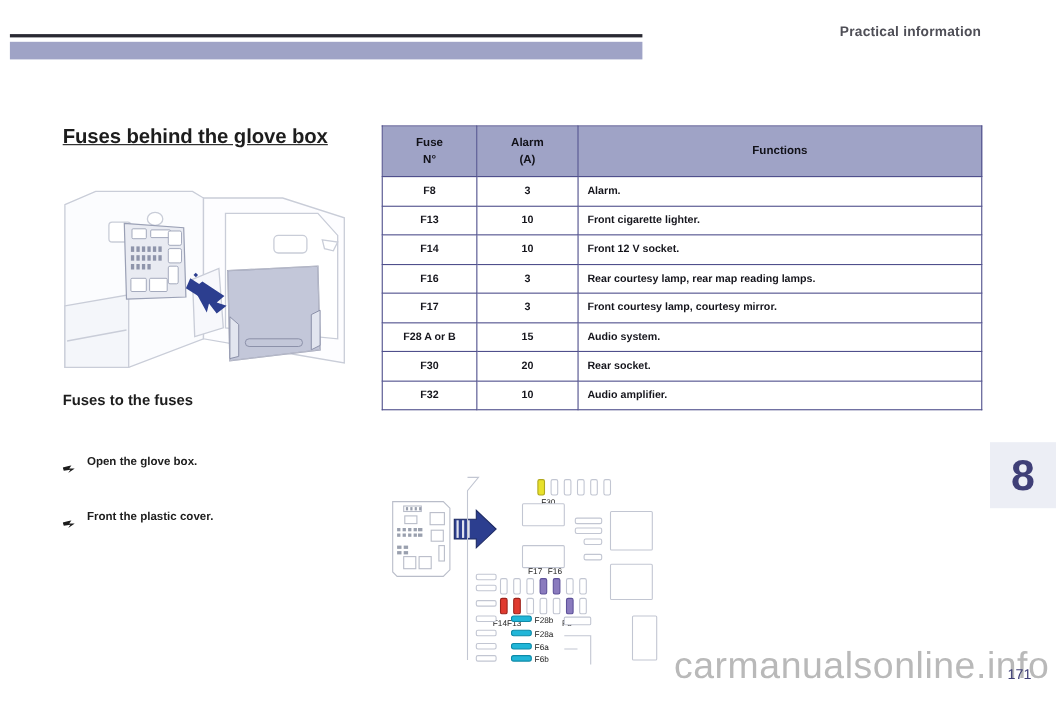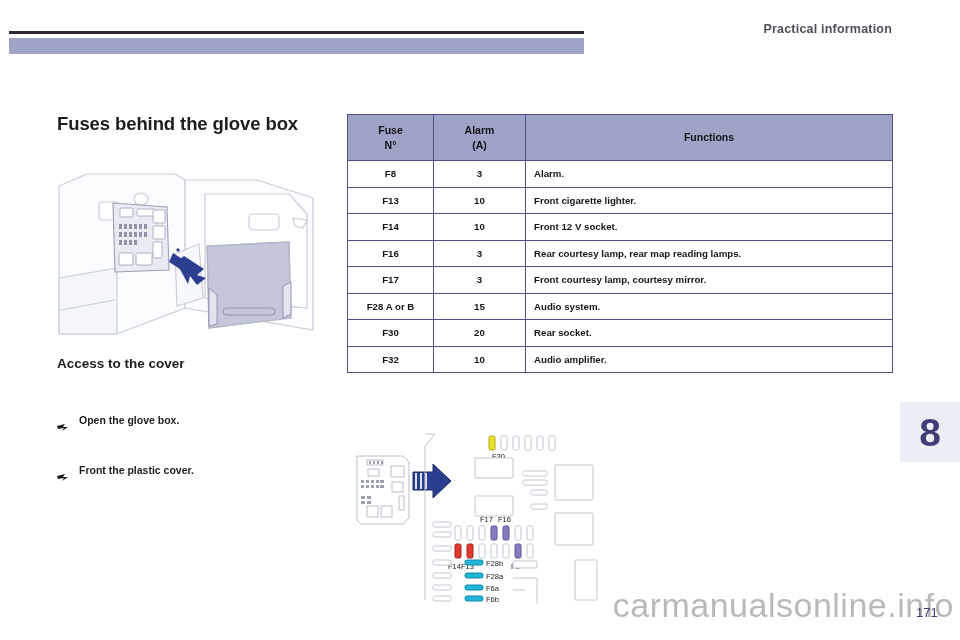--- a/index.html
+++ b/index.html
@@ -23,21 +23,21 @@
   .hdr-title {
     position: absolute; right: 68px; top: 22px;
     font-size: 12.5px; font-weight: bold; color: #4f4f57;
     letter-spacing: .2px; white-space: nowrap;
   }
 
   
   .sec-title {
     position: absolute; left: 57px; top: 113px;
     font-size: 18.5px; font-weight: bold; color: #1d1d1d;
-    letter-spacing: -.1px; white-space: nowrap;
+    letter-spacing: -.1px; white-space: nowrap; text-decoration: underline;
   }
   .photo {
     position: absolute; left: 57px; top: 158px; width: 261px; height: 185px;
     background: #ffffff; overflow: hidden;
   }
   .photo svg { display: block; }
 
   .sub-title {
     position: absolute; left: 57px; top: 356px;
     font-size: 13.5px; font-weight: bold; color: #1d1d1d; white-space: nowrap;
@@ -177,21 +177,21 @@
       </g>
 
       <g>
         <path d="M116 95 L130 104 L126 113 L112 104 Z" fill="#2c3e8f"></path>
         <path d="M120 93 L122 91" stroke="#2c3e8f" stroke-width="3"></path>
         <path d="M127 98 L147 111 L140 117 L149 120 L140 127 L133 118 L131 126 L119 104 Z" fill="#2c3e8f"></path>
       </g>
     </svg>
   </div>
 
-  <div class="sub-title">Access to the cover</div>
+  <div class="sub-title">Fuses to the fuses</div>
 
   <div class="bullets">
     <div class="bullet">
       <span class="arw">
         <svg width="11" height="8" viewBox="0 0 11 8">
             <path d="M0 2 L8 0 L6 3 L11 3 L5 7 L7 4 L1 5 Z" fill="#1d1d1d"></path>
           </svg>
       </span>
       <span class="btxt">Open the glove box.</span>
     </div>

